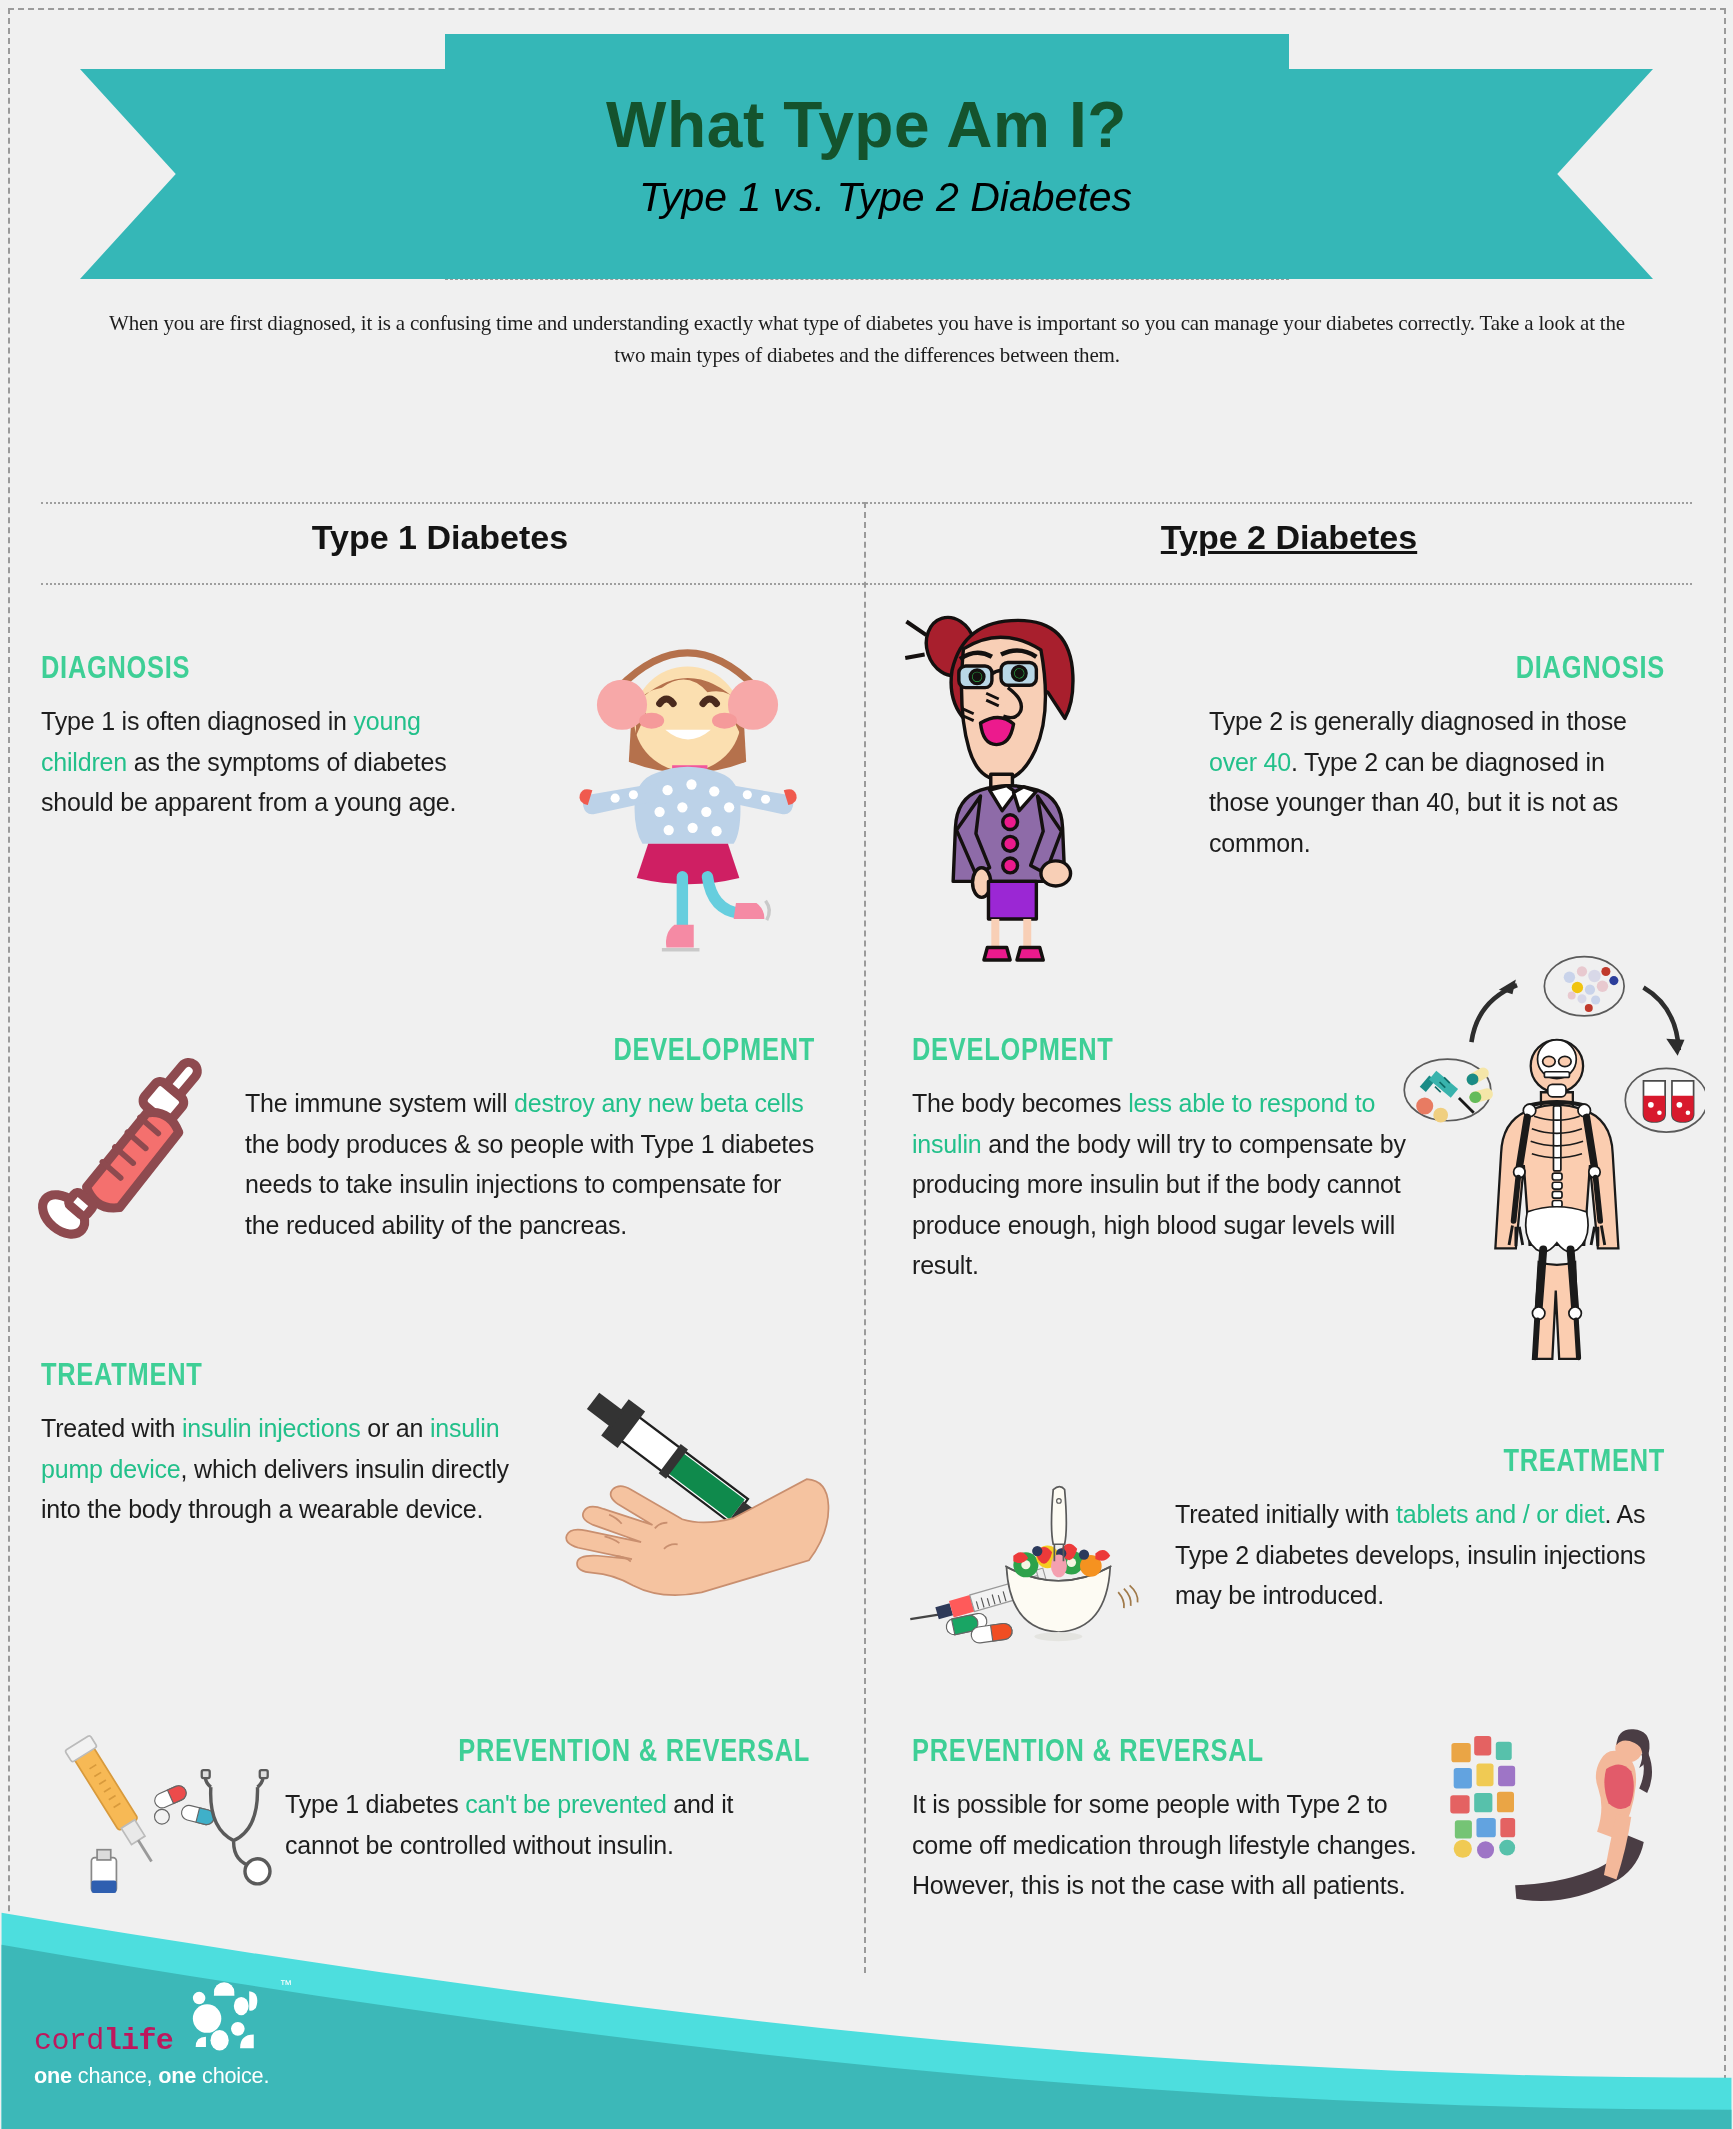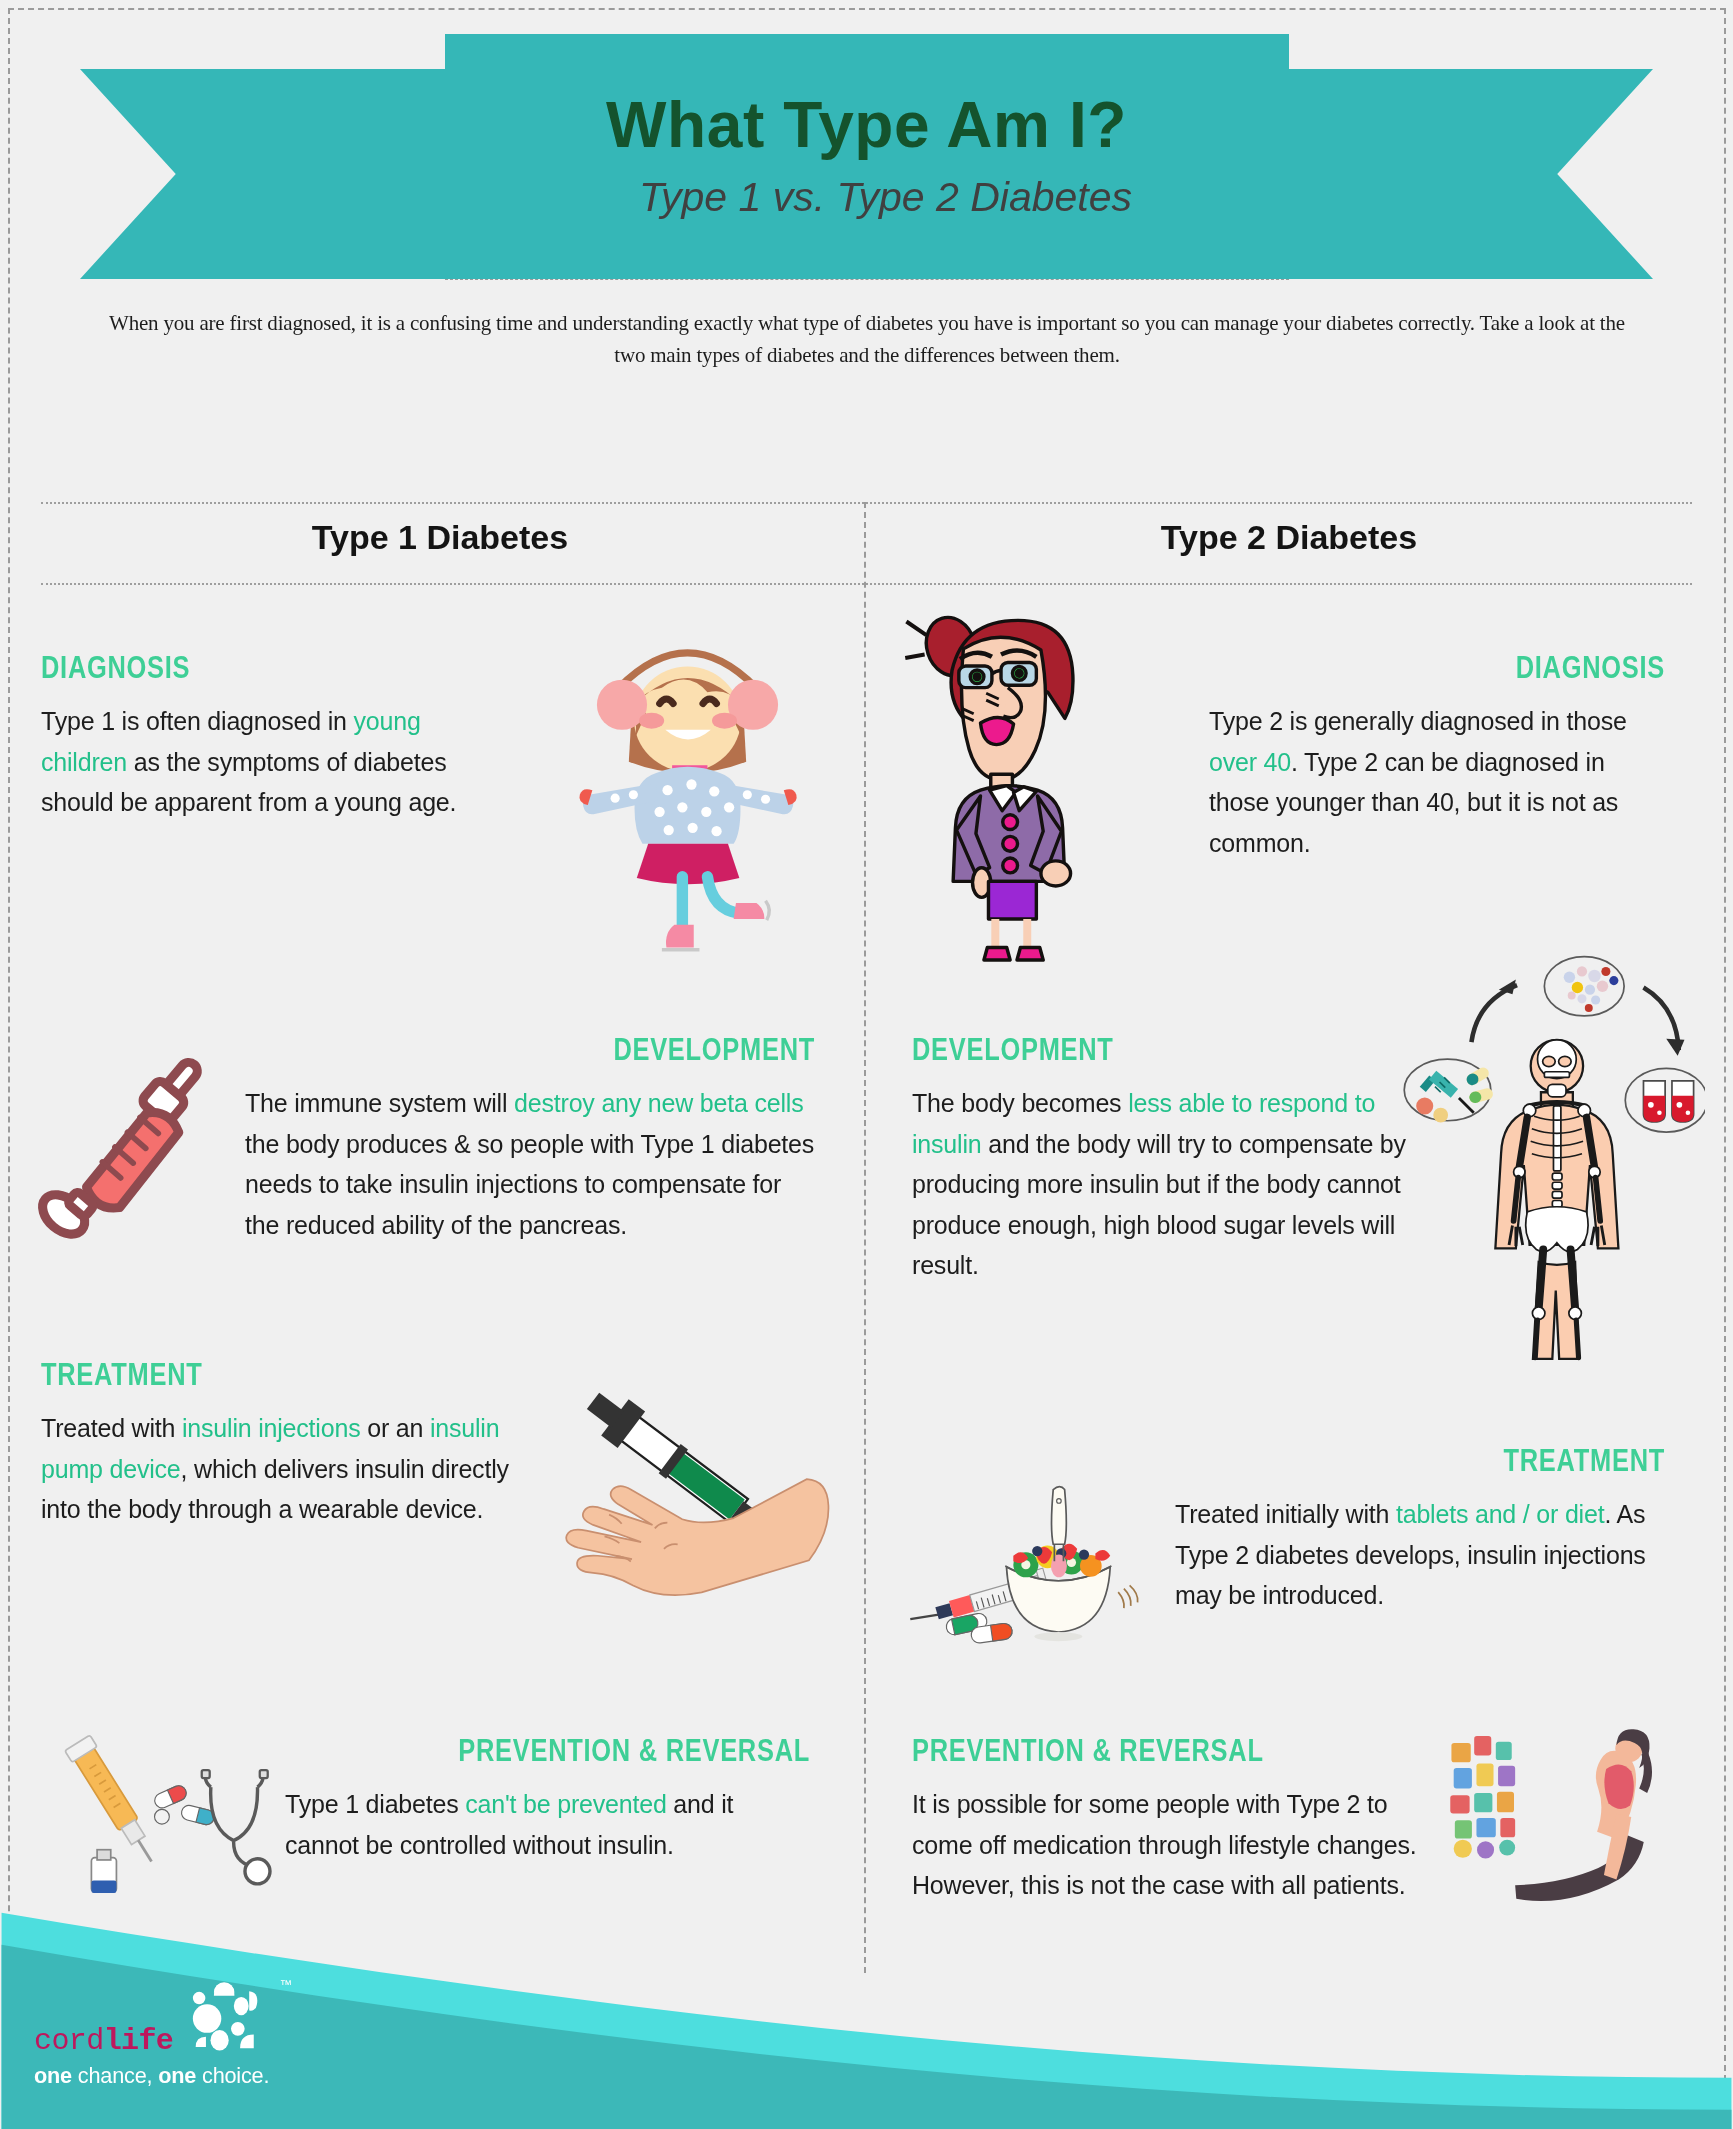--- a/index.html
+++ b/index.html
@@ -47,21 +47,21 @@
   .title-main {
     color: #14532d;
     font-family: "Liberation Sans", sans-serif;
     font-weight: bold;
     font-size: 64px;
     letter-spacing: 0.6px;
     line-height: 1.05;
     text-align: center;
   }
   .title-sub {
-    color: #404040;
+    color: #000000;
     font-family: "Liberation Sans", sans-serif;
     font-style: italic;
     font-size: 41px;
     margin-top: 15px;
     text-align: center;
     margin-left: 38px;
   }
   
   .intro {
     position: absolute; left: 97px; top: 308px; width: 1540px;
@@ -84,21 +84,21 @@
     height: 1471px;
     border-left: 2.3px dashed #9a9a9a;
   }
   .col-title {
     position: absolute; top: 518px;
     font-family: "Liberation Sans", sans-serif;
     font-weight: bold; font-size: 34px; color: #141414;
     text-align: center; width: 798px;
   }
   .col-title.t1 { left: 41px; }
-  .col-title.t2 { left: 890px; }
+  .col-title.t2 { left: 890px; text-decoration: underline; }
 
   
   .block { position: absolute; }
   .sec-head {
     font-family: "Liberation Sans", sans-serif;
     font-weight: bold;
     font-size: 31px;
     letter-spacing: 0.9px;
     color: #3ecf96;
     transform: scaleX(0.82);

